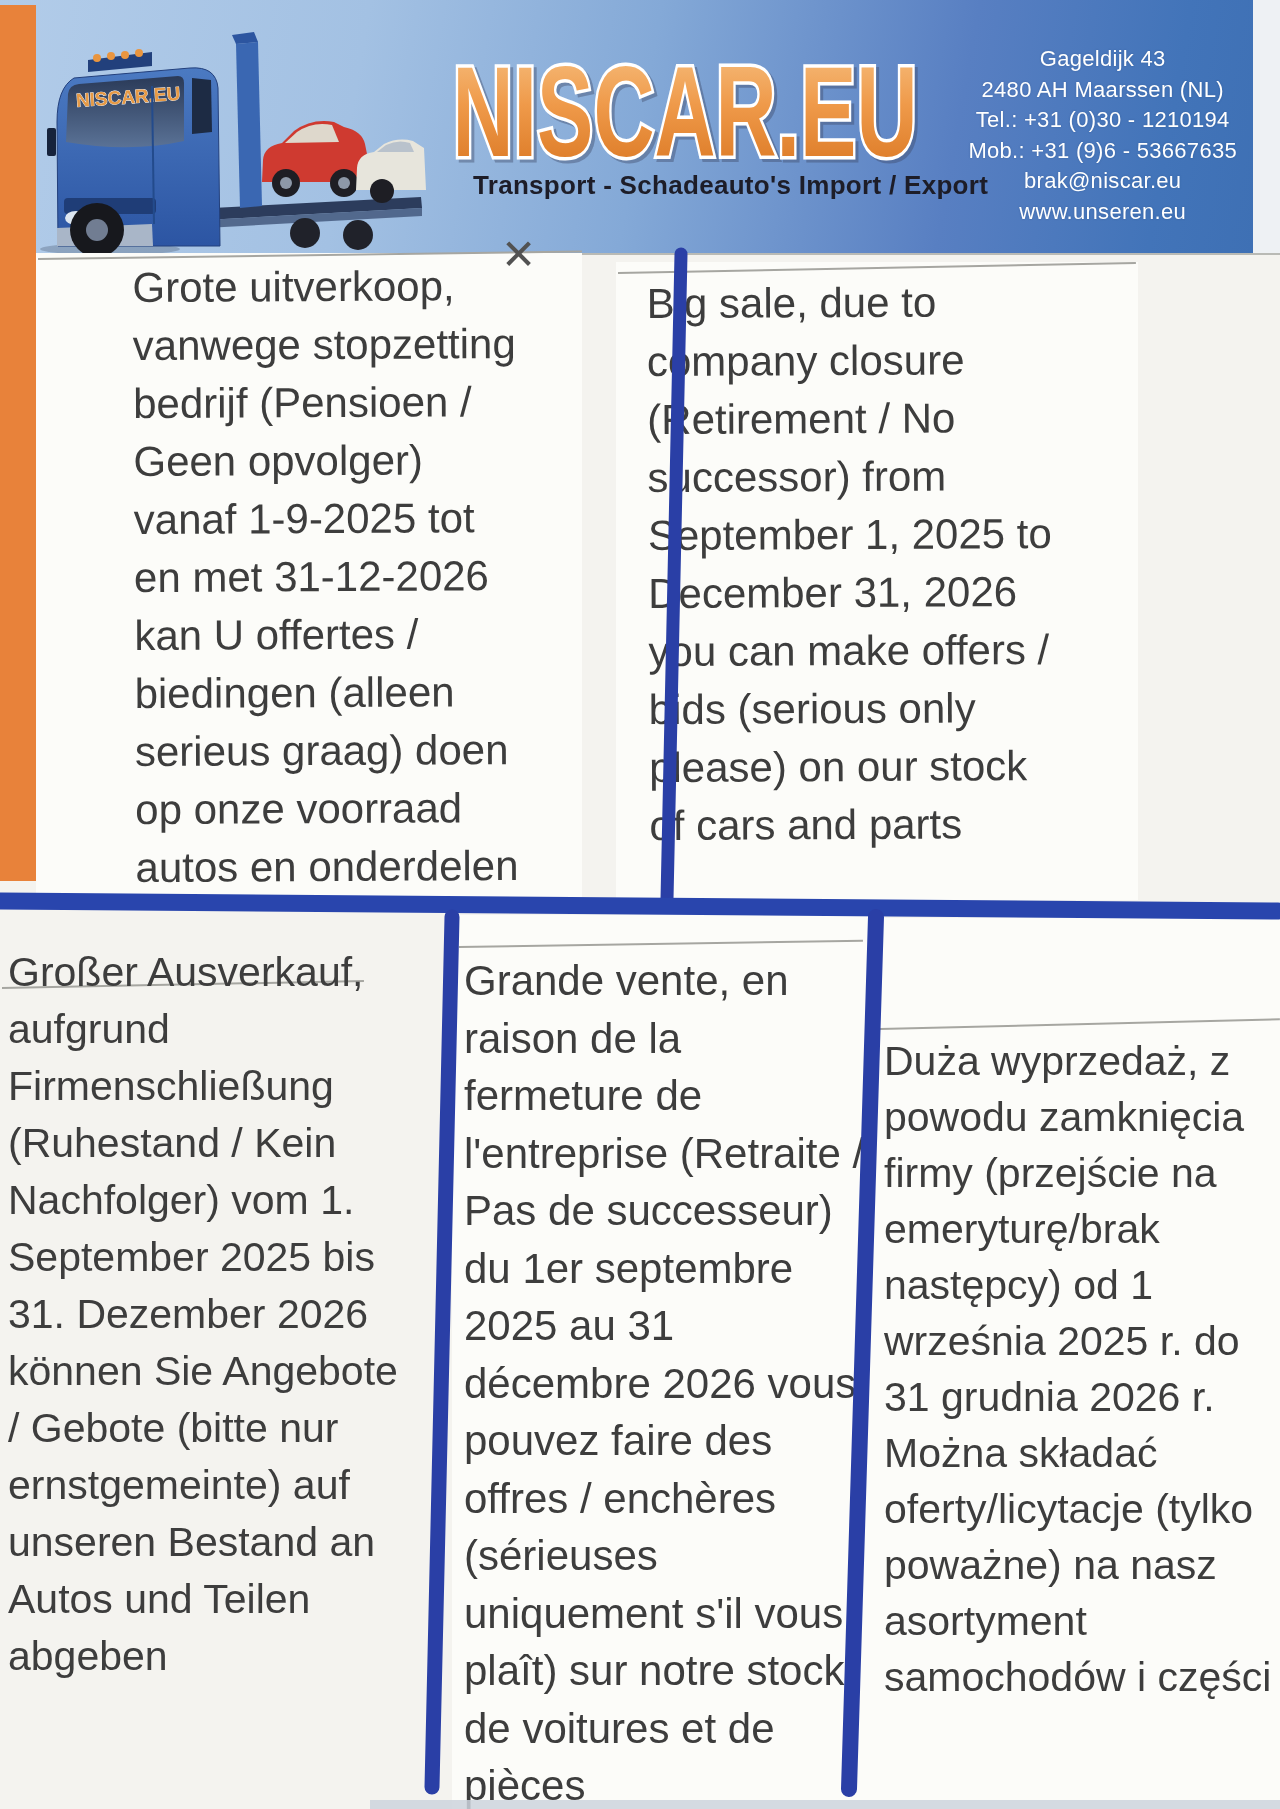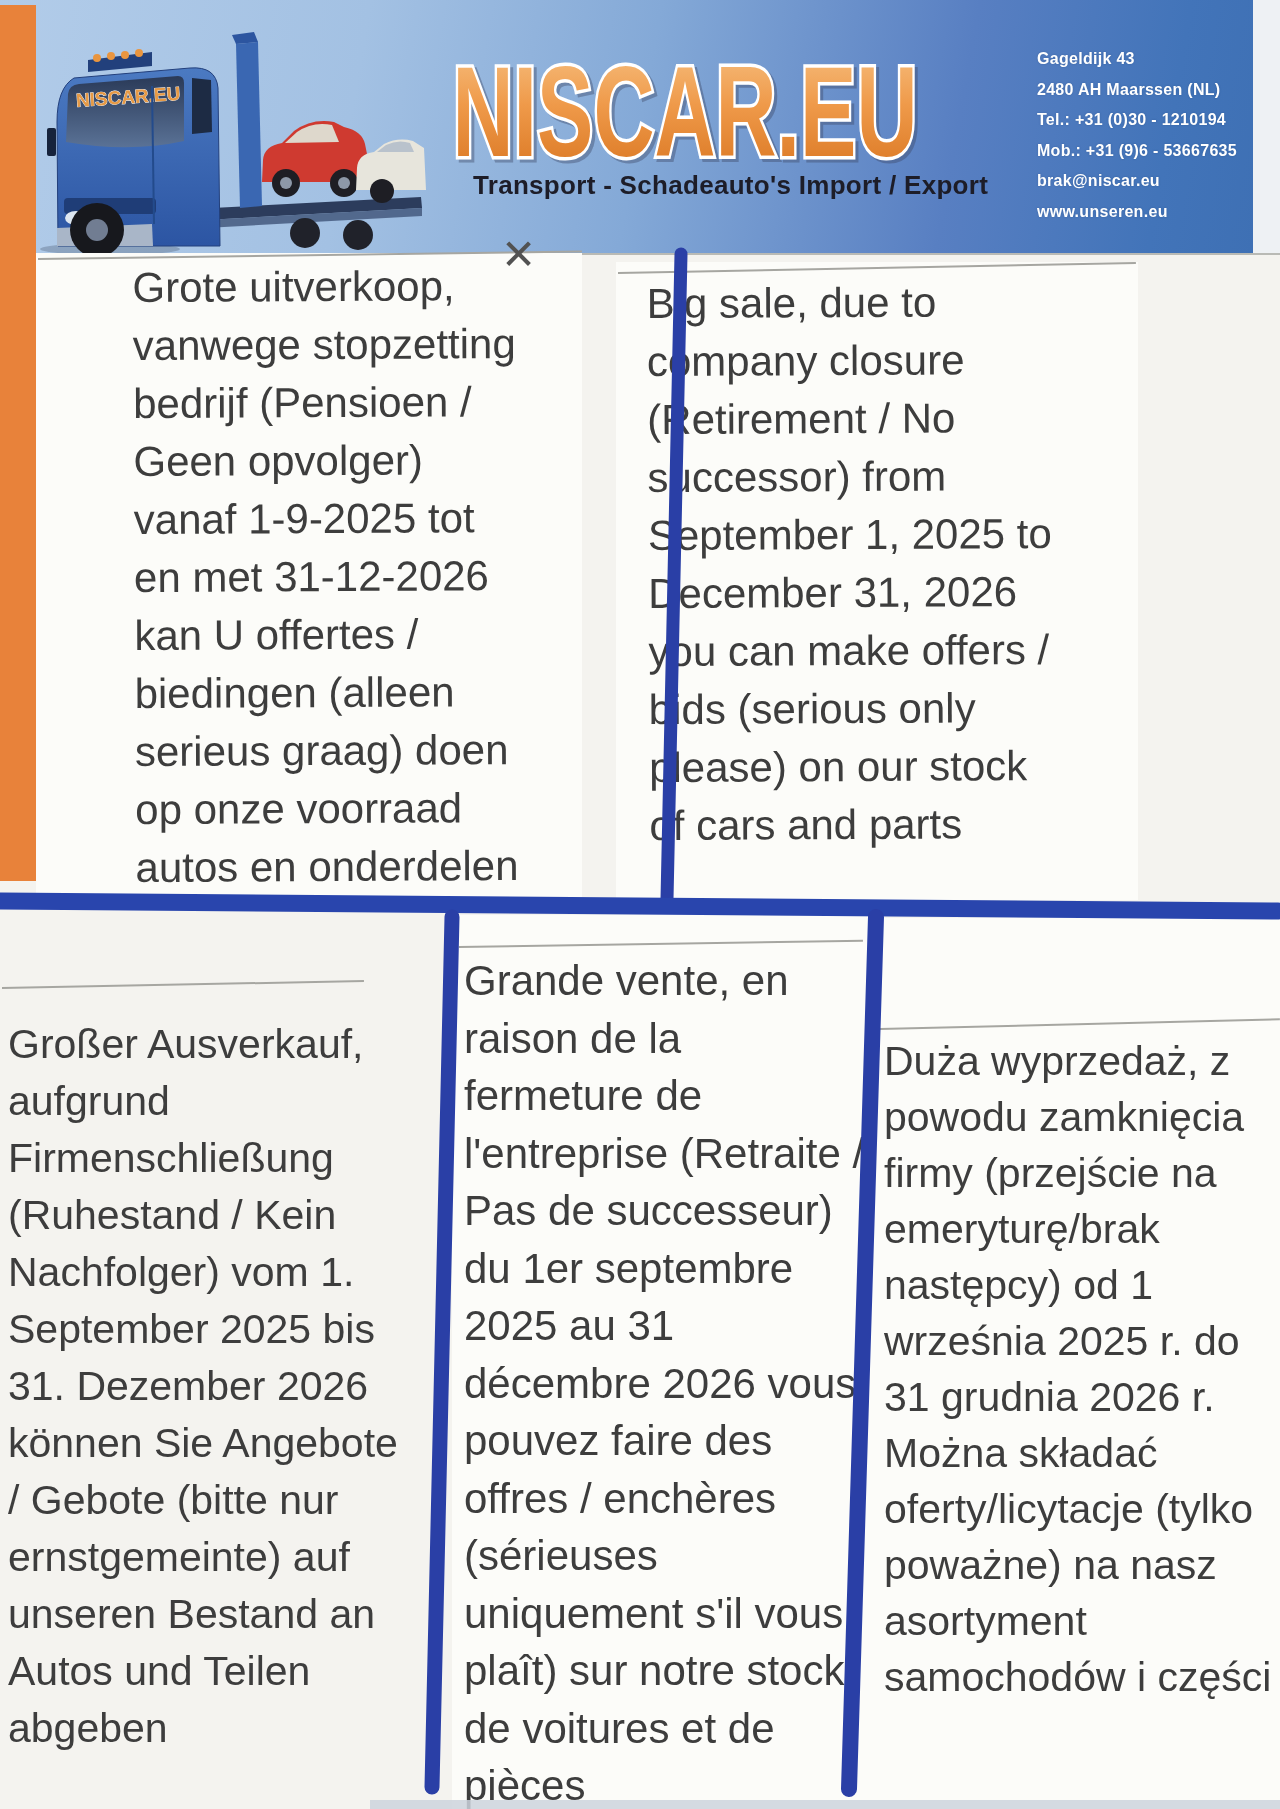--- a/index.html
+++ b/index.html
@@ -15,22 +15,22 @@
     border-bottom:2px solid #b9bab5;
   }
   .header-right-strip{position:absolute; left:1253px; top:0; width:27px; height:253px; background:#eef1f4;}
   .truck{position:absolute; left:0; top:0;}
   .logo-svg{position:absolute; left:440px; top:44px; overflow:visible;}
   .tagline{
     position:absolute; left:473px; top:170px; width:560px;
     font-size:26px; font-weight:bold; color:#1d1d28; letter-spacing:.3px;
   }
   .contact{
-    position:absolute; right:43px; top:44px; text-align:left;
-    color:#ffffff; font-size:16px; font-weight:bold; line-height:30.5px;
+    position:absolute; right:43px; top:44px; text-align:center;
+    color:#ffffff; font-size:22px; font-weight:normal; line-height:30.5px;
     text-shadow:0 0 2px rgba(30,60,110,.35); letter-spacing:.3px;
   }
   
   .orange-stripe{position:absolute; left:0; top:5px; width:36px; height:876px; background:#e8823a;}
   .card{position:absolute; background:#fcfcf9;}
   #card-nl{left:36px; top:253px; width:546px; height:646px;}
   #card-en{left:616px; top:262px; width:522px; height:638px;}
   #card-fr{left:452px; top:915px; width:416px; height:894px;}
   #card-pl{left:866px; top:918px; width:414px; height:891px;}
   .hairline{position:absolute; height:2px; background:#a6a6a1; transform-origin:left center;}
@@ -39,21 +39,21 @@
   #hl-de{left:2px;   top:987px;  width:362px; transform:rotate(-1.1deg);}
   #hl-fr{left:459px; top:946px;  width:404px; transform:rotate(-0.9deg);}
   #hl-pl{left:880px; top:1028px; width:400px; transform:rotate(-1.4deg);}
   .bottom-strip{position:absolute; left:370px; top:1800px; width:910px; height:9px; background:#ccd3dd; opacity:.85;}
   
   .notice{
     position:absolute; white-space:pre-line; color:#3d3d3d;
   }
   #notice-nl{left:134px; top:258px;  font-size:42px; line-height:58px;   transform:rotate(-0.3deg);}
   #notice-en{left:648px; top:274px;  font-size:42px; line-height:58px;   transform:rotate(-0.3deg);}
-  #notice-de{left:8px;   top:1016px;  font-size:41px; line-height:57px;}
+  #notice-de{left:8px;   top:944px;  font-size:41px; line-height:57px;}
   #notice-fr{left:464px; top:952px;  font-size:42px; line-height:57.5px;}
   #notice-pl{left:884px; top:1033px; font-size:41px; line-height:56px; width:400px;}
   
   .close-x{
     position:absolute; left:501px; top:231px;
     font-family:"DejaVu Sans", sans-serif; font-size:42px; color:#525252;
     line-height:48px; cursor:pointer;
   }
   
   .bars{position:absolute; left:0; top:0; pointer-events:none;}

